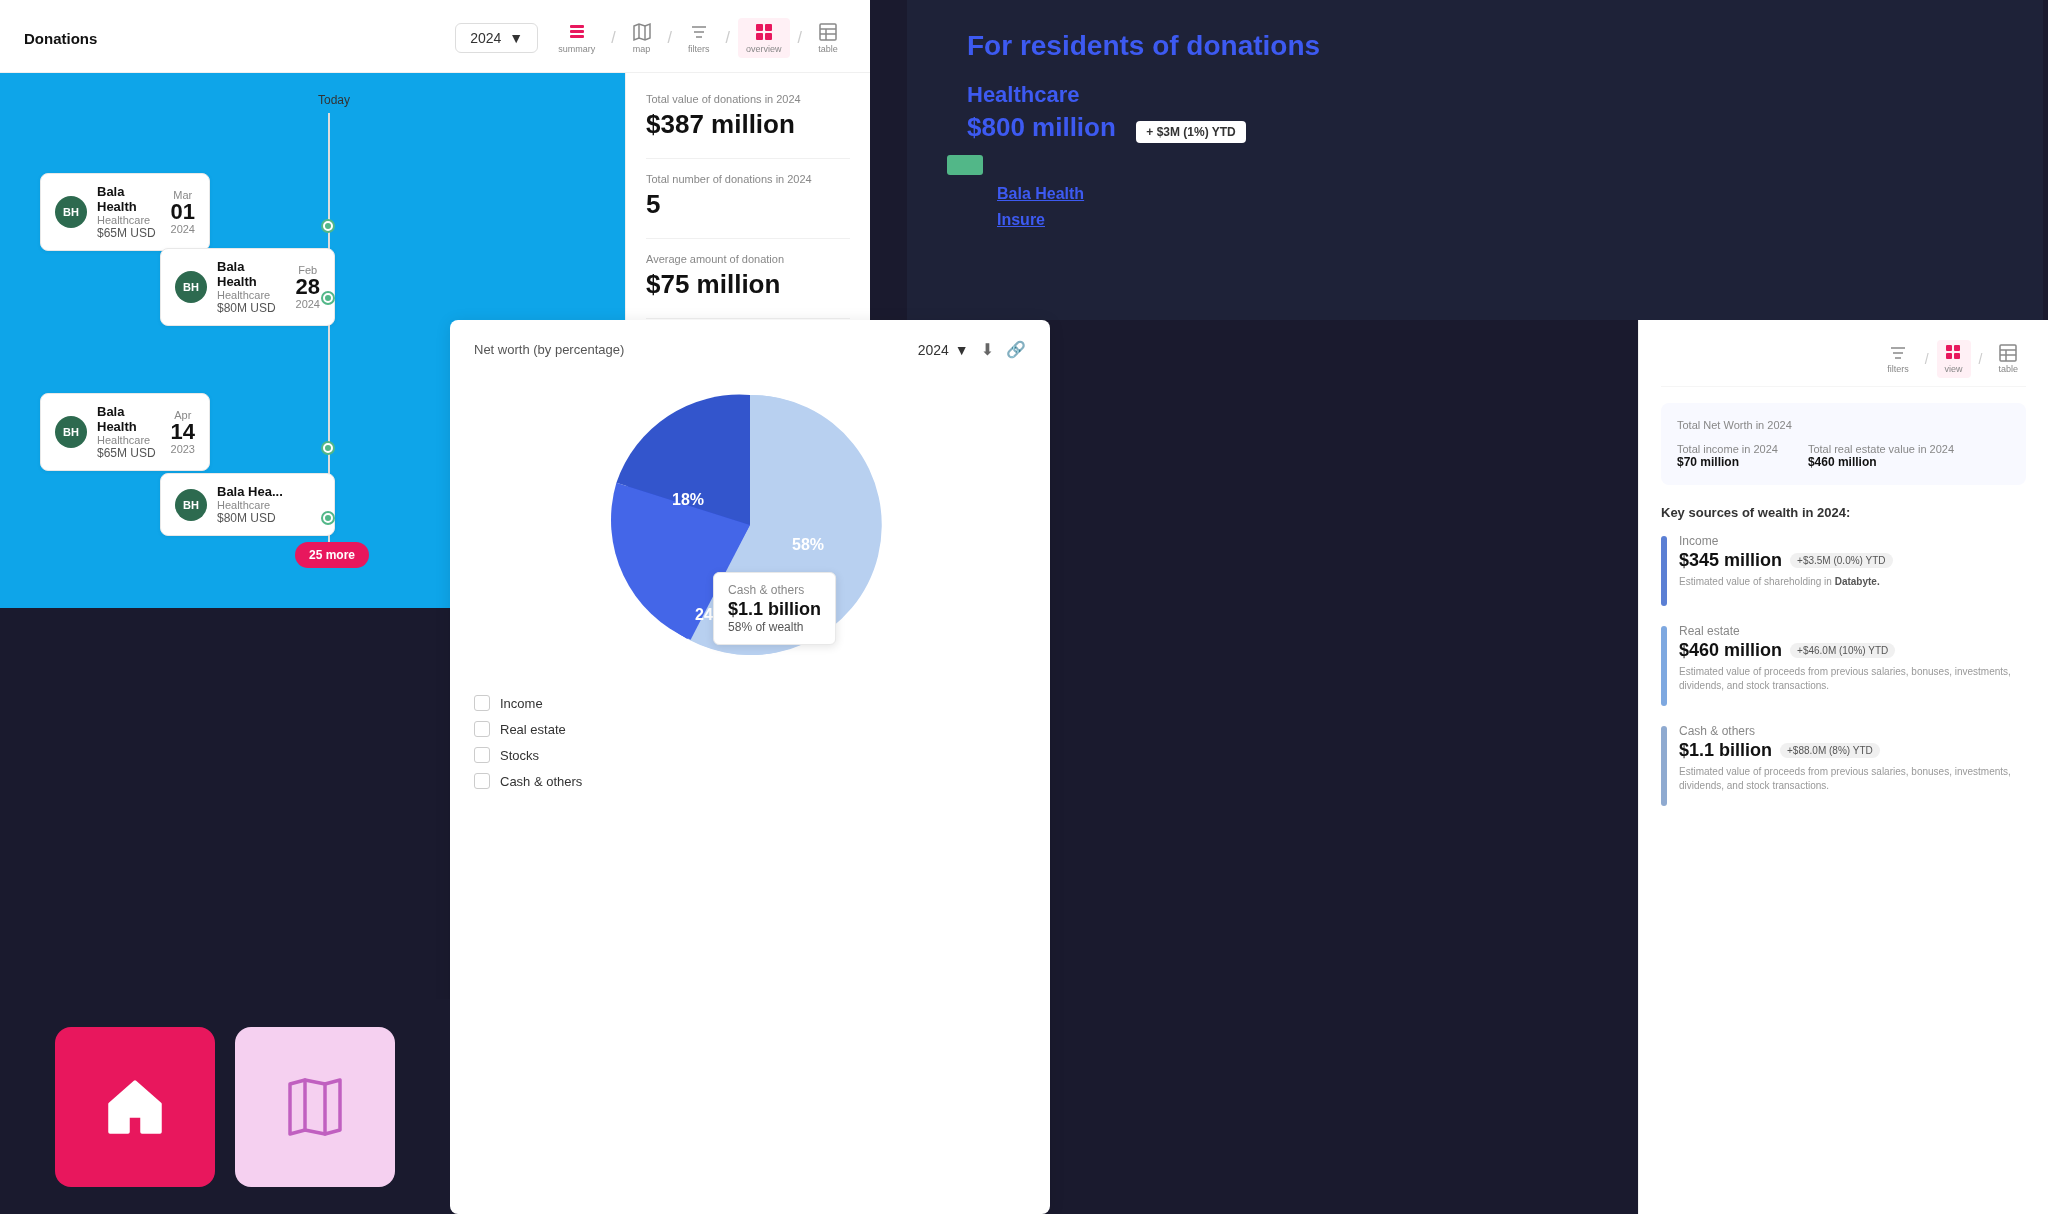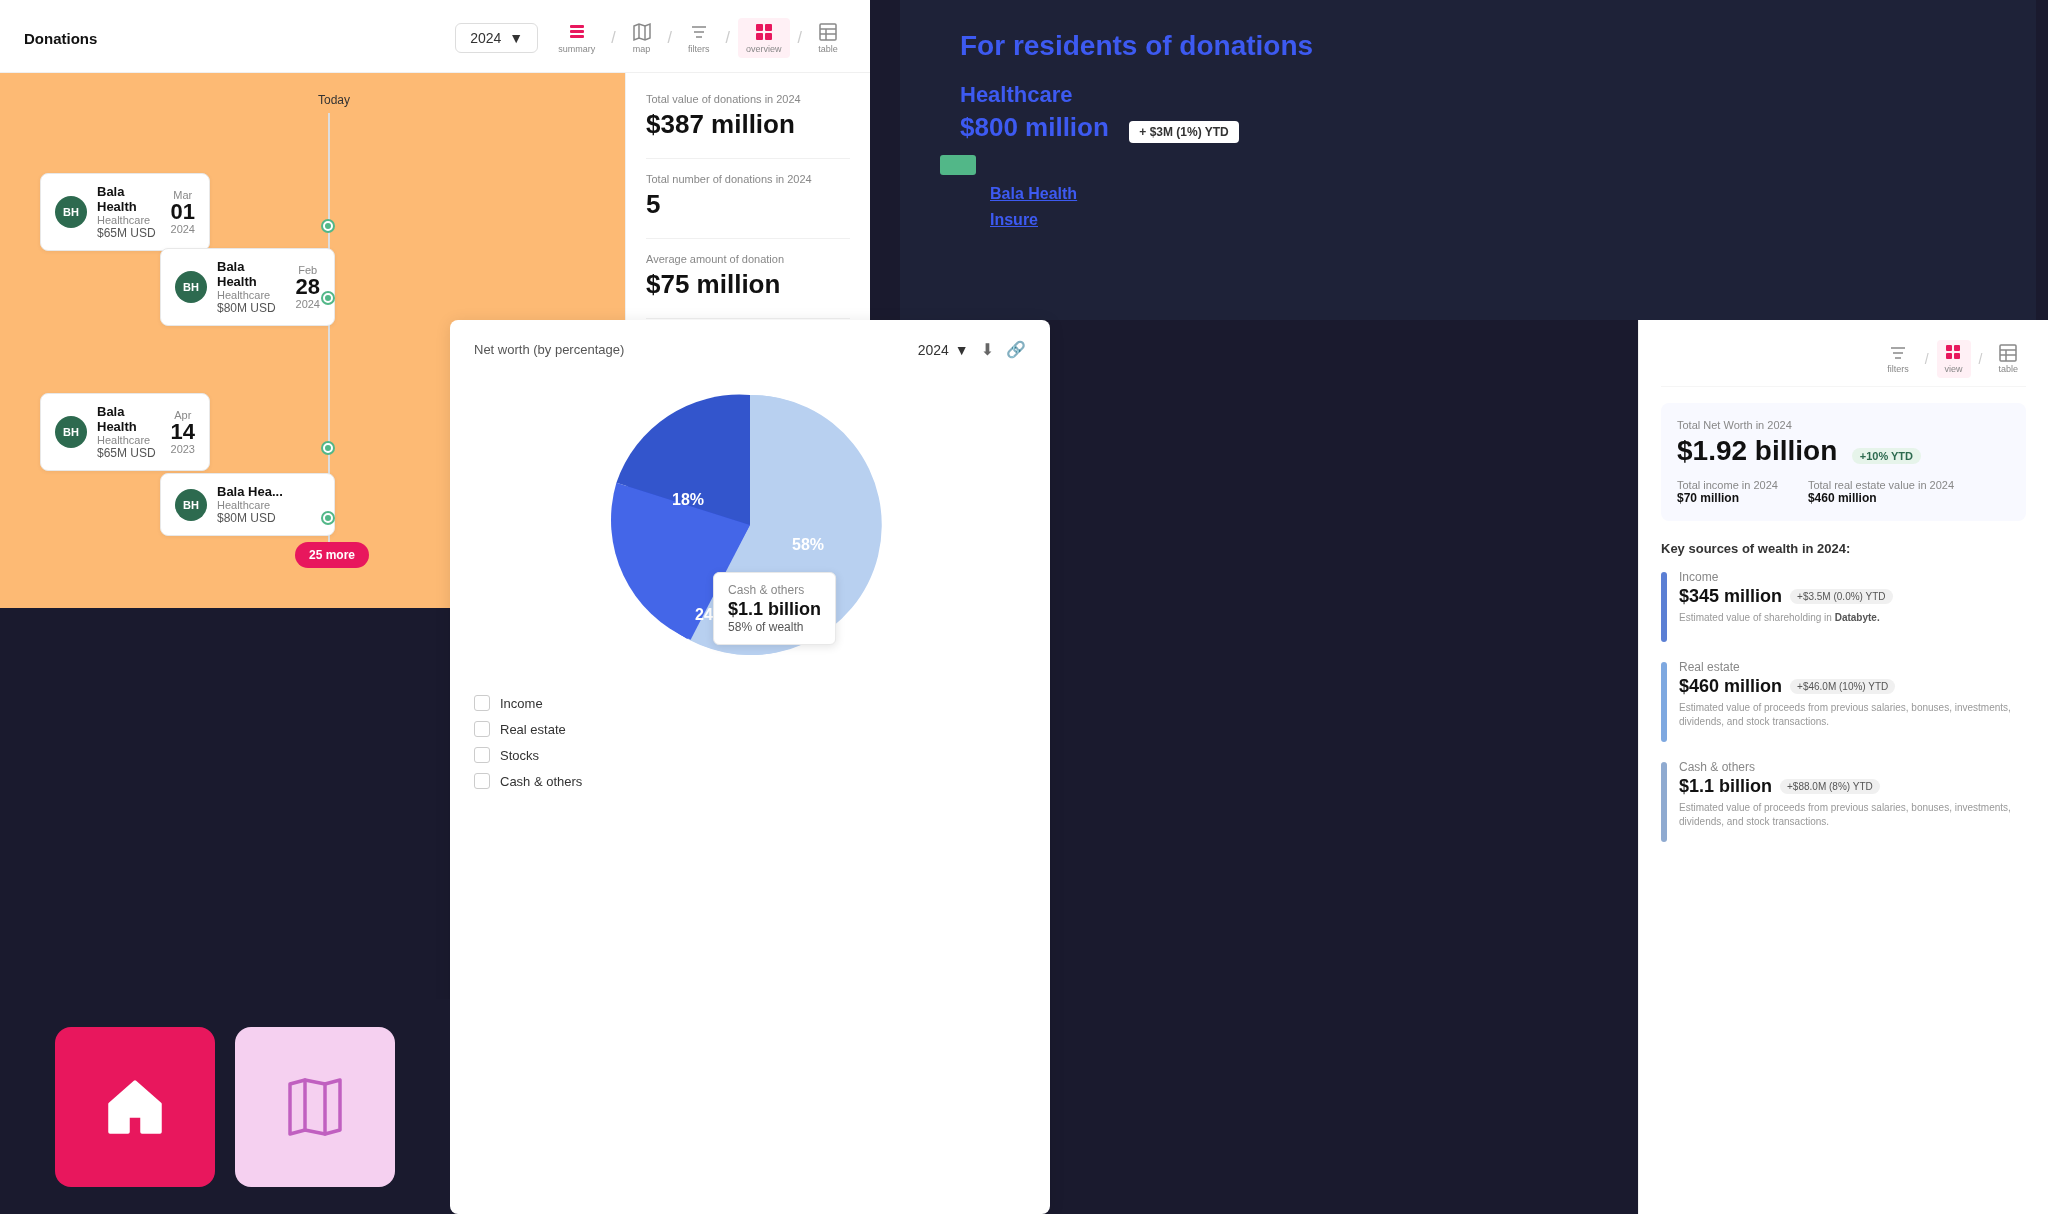--- a/index.html
+++ b/index.html
@@ -93,21 +93,21 @@
     
     .donations-body {
       display: flex;
       height: calc(100% - 65px);
     }
 
     .timeline-area {
       flex: 1;
       position: relative;
       padding: 20px;
-      background: #fdba74;
+      background: #0ea5e9;
     }
 
     .today-label {
       position: absolute;
       top: 20px;
       left: 318px;
       font-size: 12px;
       color: #333;
       font-weight: 500;
     }
@@ -194,21 +194,21 @@
     .key-recipients-label {
       font-size: 12px;
       color: #555;
       font-weight: 600;
     }
 
     
     .recommendations-panel {
       position: absolute;
       top: 0;
-      right: 12px;
+      right: 5px;
       width: 1136px;
       height: 320px;
       background: #1e2238;
       padding: 30px 60px;
     }
 
     .rec-title {
       font-size: 28px;
       font-weight: 700;
       color: #3d5af1;
@@ -772,24 +772,20 @@
           <line x1="1" y1="6" x2="17" y2="6"></line>
           <line x1="1" y1="11" x2="17" y2="11"></line>
           <line x1="7" y1="6" x2="7" y2="17"></line>
         </svg>
       <span class="wealth-toolbar-label">table</span>
     </div>
   </div>
 
   <div class="net-worth-section">
     <div class="nw-top-label">Total Net Worth in 2024</div>
-    <div>
-      <span class="nw-value">$1.92 billion</span>
-      <span class="nw-badge">+10% YTD</span>
-    </div>
     <div class="nw-sub-row">
       <div class="nw-sub-block">
         <div class="nw-sub-label">Total income in 2024</div>
         <div class="nw-sub-value">$70 million</div>
       </div>
       <div class="nw-sub-block">
         <div class="nw-sub-label">Total real estate value in 2024</div>
         <div class="nw-sub-value">$460 million</div>
       </div>
     </div>

